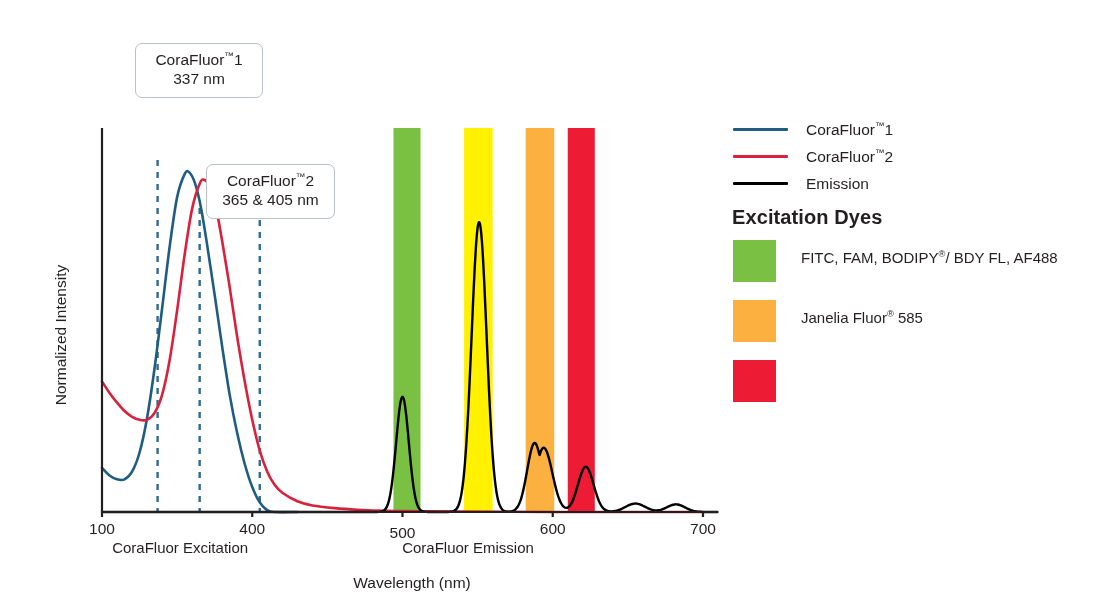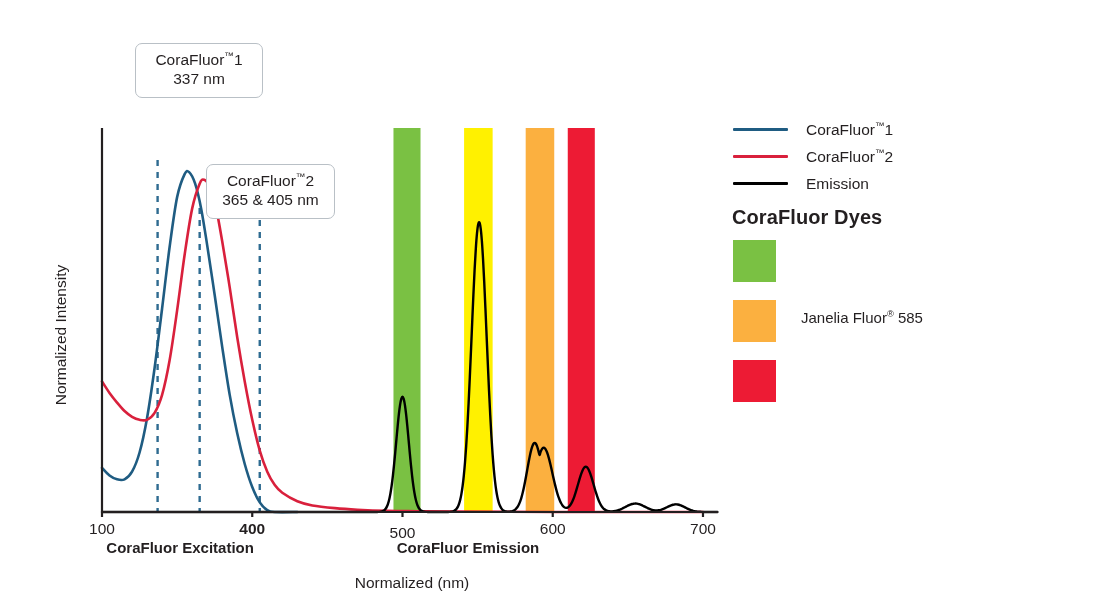--- a/index.html
+++ b/index.html
@@ -67,21 +67,20 @@
     color: #231f20;
     transform: translateX(-50%);
     white-space: nowrap;
   }
   .region-label {
     position: absolute;
     font-size: 15px;
     color: #231f20;
     transform: translateX(-50%);
     white-space: nowrap;
-    font-weight: bold;
   }
   #xaxis-title {
     position: absolute;
     left: 412px;
     top: 566px;
     font-size: 15.5px;
     transform: translateX(-50%);
     white-space: nowrap;
   }
   #yaxis-title {
@@ -208,55 +207,56 @@
       <span class="ln">CoraFluor<sup>™</sup>1</span>
       <span class="ln">337 nm</span>
     </div>
     <div class="callout" id="callout-cf2">
       <span class="ln">CoraFluor<sup>™</sup>2</span>
       <span class="ln">365 &amp; 405 nm</span>
     </div>
 
     <div id="xtick-labels">
         <div class="axis-tick" style="left: 102px; top: 512px;">100</div>
-        <div class="axis-tick" style="left: 252.244px; top: 512px; font-weight: bold;">400</div>
+        <div class="axis-tick" style="left: 252.244px; top: 512px;">400</div>
         <div class="axis-tick" style="left: 402.488px; top: 516px;">500</div>
         <div class="axis-tick" style="left: 552.732px; top: 512px;">600</div>
         <div class="axis-tick" style="left: 702.976px; top: 512px;">700</div>
       </div>
 
     <div class="region-label" id="region-exc" style="left: 180.127px; top: 531px;">CoraFluor Excitation</div>
     <div class="region-label" id="region-emi" style="left: 468px; top: 531px;">CoraFluor Emission</div>
 
-    <div id="xaxis-title">Normalized (nm)</div>
+    <div id="xaxis-title">Wavelength (nm)</div>
     <div id="yaxis-title">Normalized Intensity</div>
   </div>
 
   <div class="legend-panel">
 
     <div class="line-legend" id="line-legend">
         <div class="line-legend-row">
           <span class="line-swatch" style="background: rgb(31, 92, 130);"></span>
           <span class="line-legend-label">CoraFluor<sup>™</sup>1</span>
         </div>
         <div class="line-legend-row">
           <span class="line-swatch" style="background: rgb(217, 32, 60);"></span>
           <span class="line-legend-label">CoraFluor<sup>™</sup>2</span>
         </div>
         <div class="line-legend-row">
           <span class="line-swatch" style="background: rgb(0, 0, 0);"></span>
           <span class="line-legend-label">Emission</span>
         </div>
       </div>
 
-    <div id="dyes-heading">CoraFluor Dyes</div>
+    <div id="dyes-heading">Excitation Dyes</div>
 
     <div class="dye-list" id="dye-list">
         <div class="dye-row">
           <span class="dye-swatch" style="background: rgb(122, 193, 67);"></span>
+          <span class="dye-label">FITC, FAM, BODIPY<sup>®</sup>/ BDY FL, AF488</span>
         </div>
         <div class="dye-row">
           <span class="dye-swatch" style="background: rgb(251, 176, 64);"></span>
           <span class="dye-label">Janelia Fluor<sup>®</sup> 585</span>
         </div>
         <div class="dye-row">
           <span class="dye-swatch" style="background: rgb(237, 27, 52);"></span>
         </div>
       </div>
   </div>

